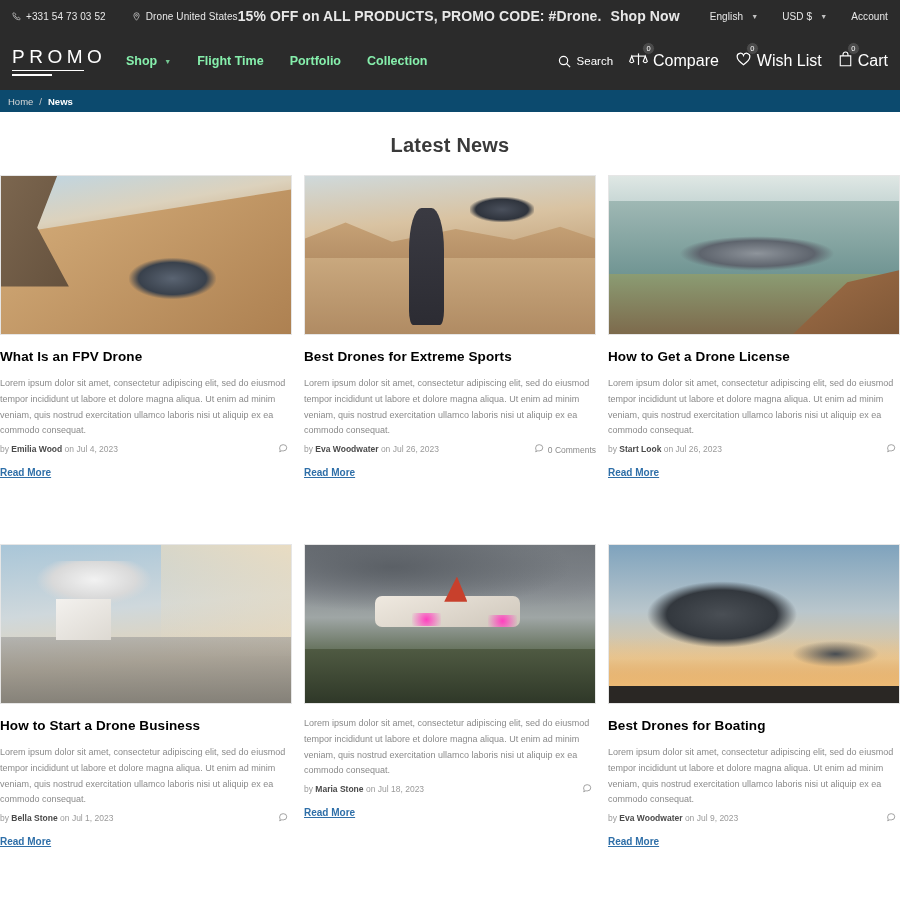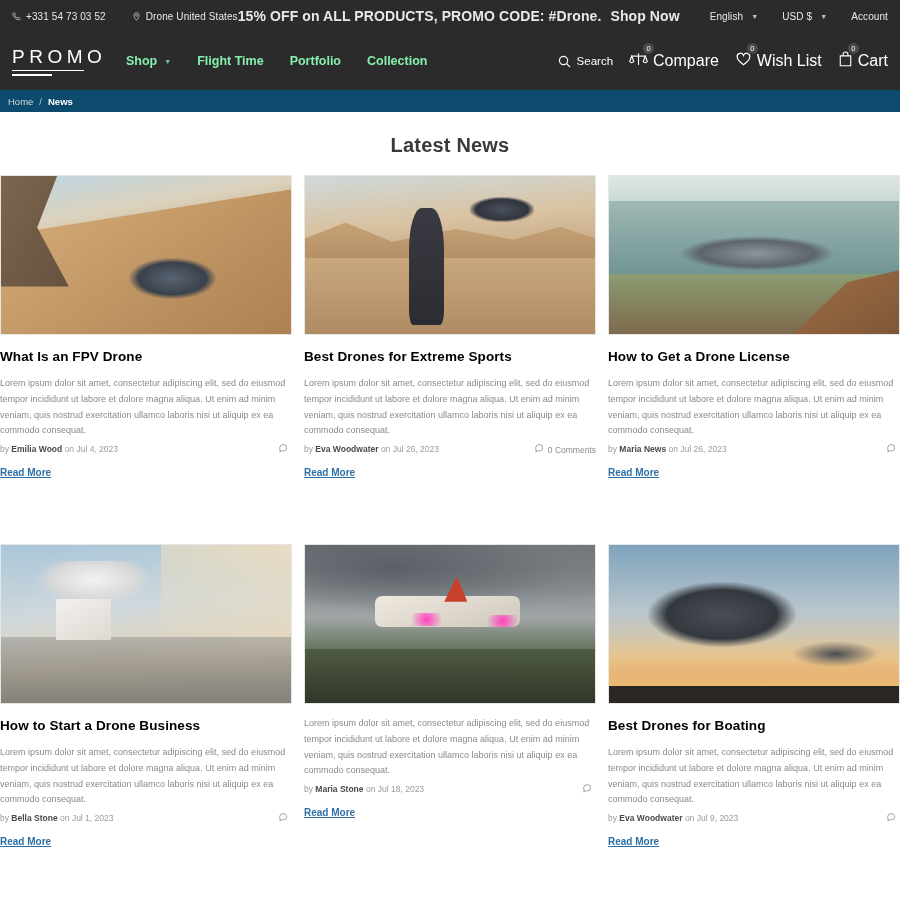--- a/index.html
+++ b/index.html
@@ -433,21 +433,21 @@
           <div class="land"></div>
           <div class="hill"></div>
           <div class="drone"></div>
       </div>
     </div>
     <div class="card-title">How to Get a Drone License</div>
     <div class="card-excerpt">Lorem ipsum dolor sit amet, consectetur adipiscing elit, sed do eiusmod tempor incididunt ut labore et dolore magna aliqua. Ut enim ad minim veniam, quis nostrud exercitation ullamco laboris nisi ut aliquip ex ea commodo consequat.</div>
     <div class="card-meta">
       <span>
         <span>by</span>
-        <span class="author">Maria News</span>
+        <span class="author">Start Look</span>
         <span>on</span>
         <span>Jul 26, 2023</span>
       </span>
       <span class="comments">
         <span>
           <svg width="10" height="10" viewBox="0 0 24 24" fill="none" stroke="#8a8a8a" stroke-width="1.9">
             <path d="M21 11.5 a8.5 7.5 0 0 1 -8.5 7.5 a9.6 9.6 0 0 1 -3.1 -.5 L4 21 l1.4 -4 A7.3 7.3 0 0 1 4 11.5 A8.5 7.5 0 0 1 12.5 4 A8.5 7.5 0 0 1 21 11.5 Z"></path>
           </svg>
         </span>
         <span></span>

